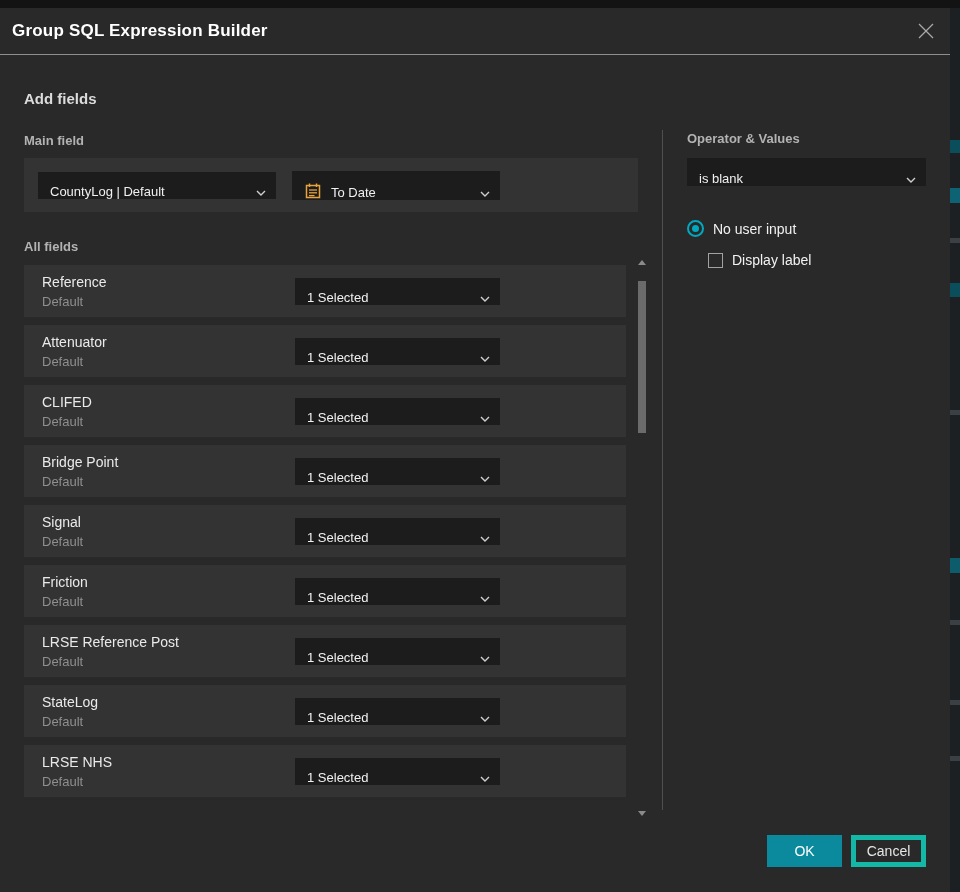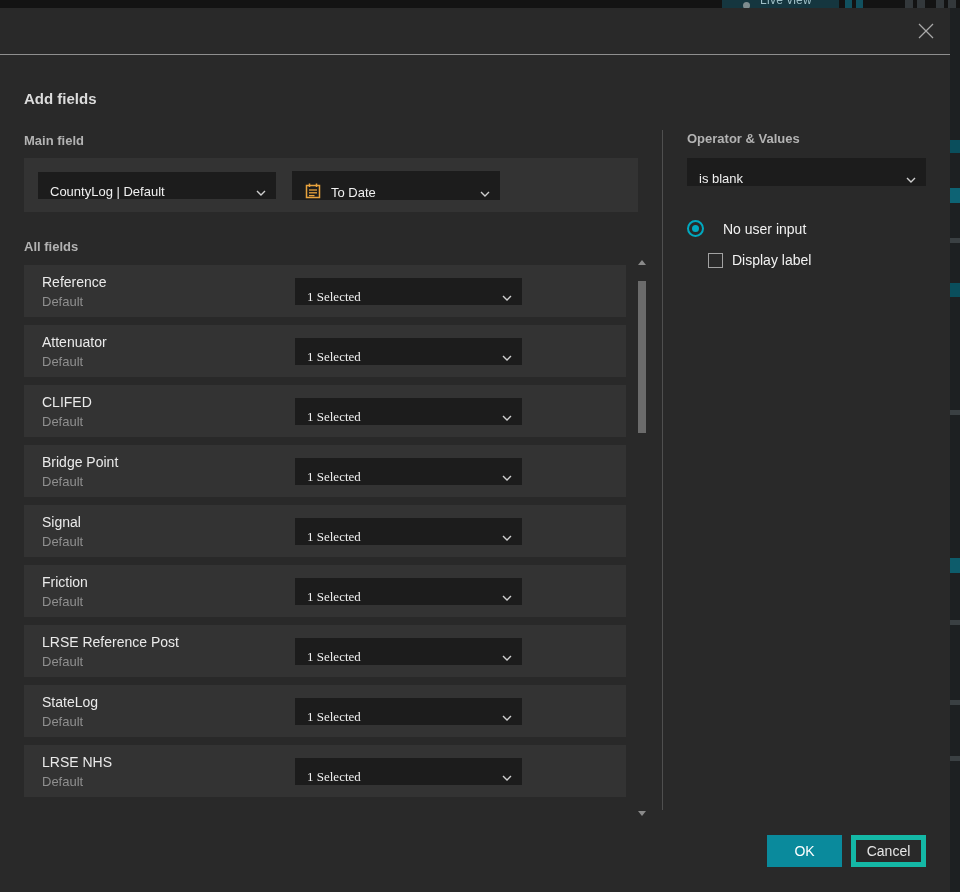--- a/index.html
+++ b/index.html
@@ -37,79 +37,68 @@
   .chev { flex:0 0 auto; margin-left:8px; }
 
   .sel-main-field { position:absolute; left:14px; top:14px; width:238px; height:27px; }
   .sel-main-type { position:absolute; left:268px; top:13px; width:208px; height:29px; }
   .cal-ico { flex:0 0 auto; margin-right:9px; display:flex; }
 
   .field-list { position:absolute; left:24px; top:257px; width:602px; }
   .field-row { position:relative; width:602px; height:52px; background:#333333; margin-bottom:8px; }
   .field-name { position:absolute; left:18px; top:9px; font-size:14px; color:#eaeaea; }
   .field-sub { position:absolute; left:18px; top:29px; font-size:13px; color:#8f8f8f; }
-  .row-select { position:absolute; left:271px; top:13px; width:227px; height:27px;font-family:Liberation Serif, serif; }
+  .row-select { position:absolute; left:271px; top:13px; width:205px; height:27px; }
 
   
   .scrollbar { position:absolute; left:637px; top:250px; width:10px; height:558px; }
   .sb-arrow { position:absolute; left:1px; width:0; height:0; border-left:4px solid transparent; border-right:4px solid transparent; cursor:pointer; }
   .sb-up { top:2px; border-bottom:5px solid #8a8a8a; }
   .sb-down { bottom:0px; border-top:5px solid #8a8a8a; }
   .sb-thumb { position:absolute; left:1px; top:23px; width:8px; height:152px; background:#6b6b6b; cursor:pointer; }
 
   .v-divider { position:absolute; left:662px; top:122px; width:1px; height:680px; background:#4f4f4f; }
 
   
   .sel-operator { position:absolute; left:687px; top:150px; width:239px; height:28px; }
   .radio-row { position:absolute; left:687px; top:212px; display:flex; align-items:center; cursor:pointer; }
   .radio-outer { width:17px; height:17px; border-radius:50%; border:2px solid var(--accent); display:flex; align-items:center; justify-content:center; }
   .radio-inner { width:7px; height:7px; border-radius:50%; background:var(--accent); }
-  .radio-label { margin-left:19px; font-size:14px; color:#f2f2f2; }
+  .radio-label { margin-left:9px; font-size:14px; color:#f2f2f2; }
   .check-row { position:absolute; left:708px; top:244px; display:flex; align-items:center; cursor:pointer; }
   .checkbox { width:15px; height:15px; border:1px solid #a2a2a2; background:transparent; }
   .check-label { margin-left:9px; font-size:14px; color:#f2f2f2; }
 
   
   .btn { position:absolute; top:827px; width:75px; height:32px; font-size:14px; display:flex; align-items:center; justify-content:center; cursor:pointer; }
   .btn-ok { left:767px; background:var(--ok); color:#ffffff; }
   .btn-cancel { left:851px; background:transparent; border:5px solid #14b8a6; color:#e6e6e6; }
 </style>
 </head>
 <body>
 
 <div class="stage">
 
-  <div class="backdrop-top">
-    <div class="lv-frag">
-      <span class="lv-dot"></span>
-      <span class="lv-text">Live view</span>
-    </div>
-    <div class="tb-bar tb-teal" style="left:845px;width:7px;"></div>
-    <div class="tb-bar tb-teal" style="left:856px;width:7px;"></div>
-    <div class="tb-bar tb-gray" style="left:905px;width:8px;"></div>
-    <div class="tb-bar tb-gray" style="left:917px;width:8px;"></div>
-    <div class="tb-bar tb-gray" style="left:936px;width:8px;"></div>
-    <div class="tb-bar tb-gray" style="left:948px;width:8px;"></div>
-  </div>
 
   <div class="backdrop-right">
     <div class="br-frag" style="top:132px;height:13px;background:#0a4e5c;"></div>
     <div class="br-frag" style="top:180px;height:15px;background:#0d6374;"></div>
     <div class="br-frag" style="top:230px;height:5px;background:#3a4043;"></div>
     <div class="br-frag" style="top:275px;height:14px;background:#0a4e5c;"></div>
     <div class="br-frag" style="top:402px;height:5px;background:#3a4043;"></div>
     <div class="br-frag" style="top:550px;height:15px;background:#0d5c6b;"></div>
     <div class="br-frag" style="top:612px;height:5px;background:#3a4043;"></div>
     <div class="br-frag" style="top:692px;height:5px;background:#3a4043;"></div>
     <div class="br-frag" style="top:748px;height:5px;background:#3a4043;"></div>
   </div>
 
   <div class="dialog">
 
     <div class="dlg-header">
+      <div class="dlg-title">Group SQL Expression Builder</div>
       <div class="dlg-close">
         <svg width="20" height="20" viewBox="0 0 20 20">
           <line x1="3" y1="3" x2="17" y2="17" stroke="#a8a8a8" stroke-width="1.2"></line>
           <line x1="17" y1="3" x2="3" y2="17" stroke="#a8a8a8" stroke-width="1.2"></line>
         </svg>
       </div>
     </div>
 
     <div class="section-title">Add fields</div>
 

